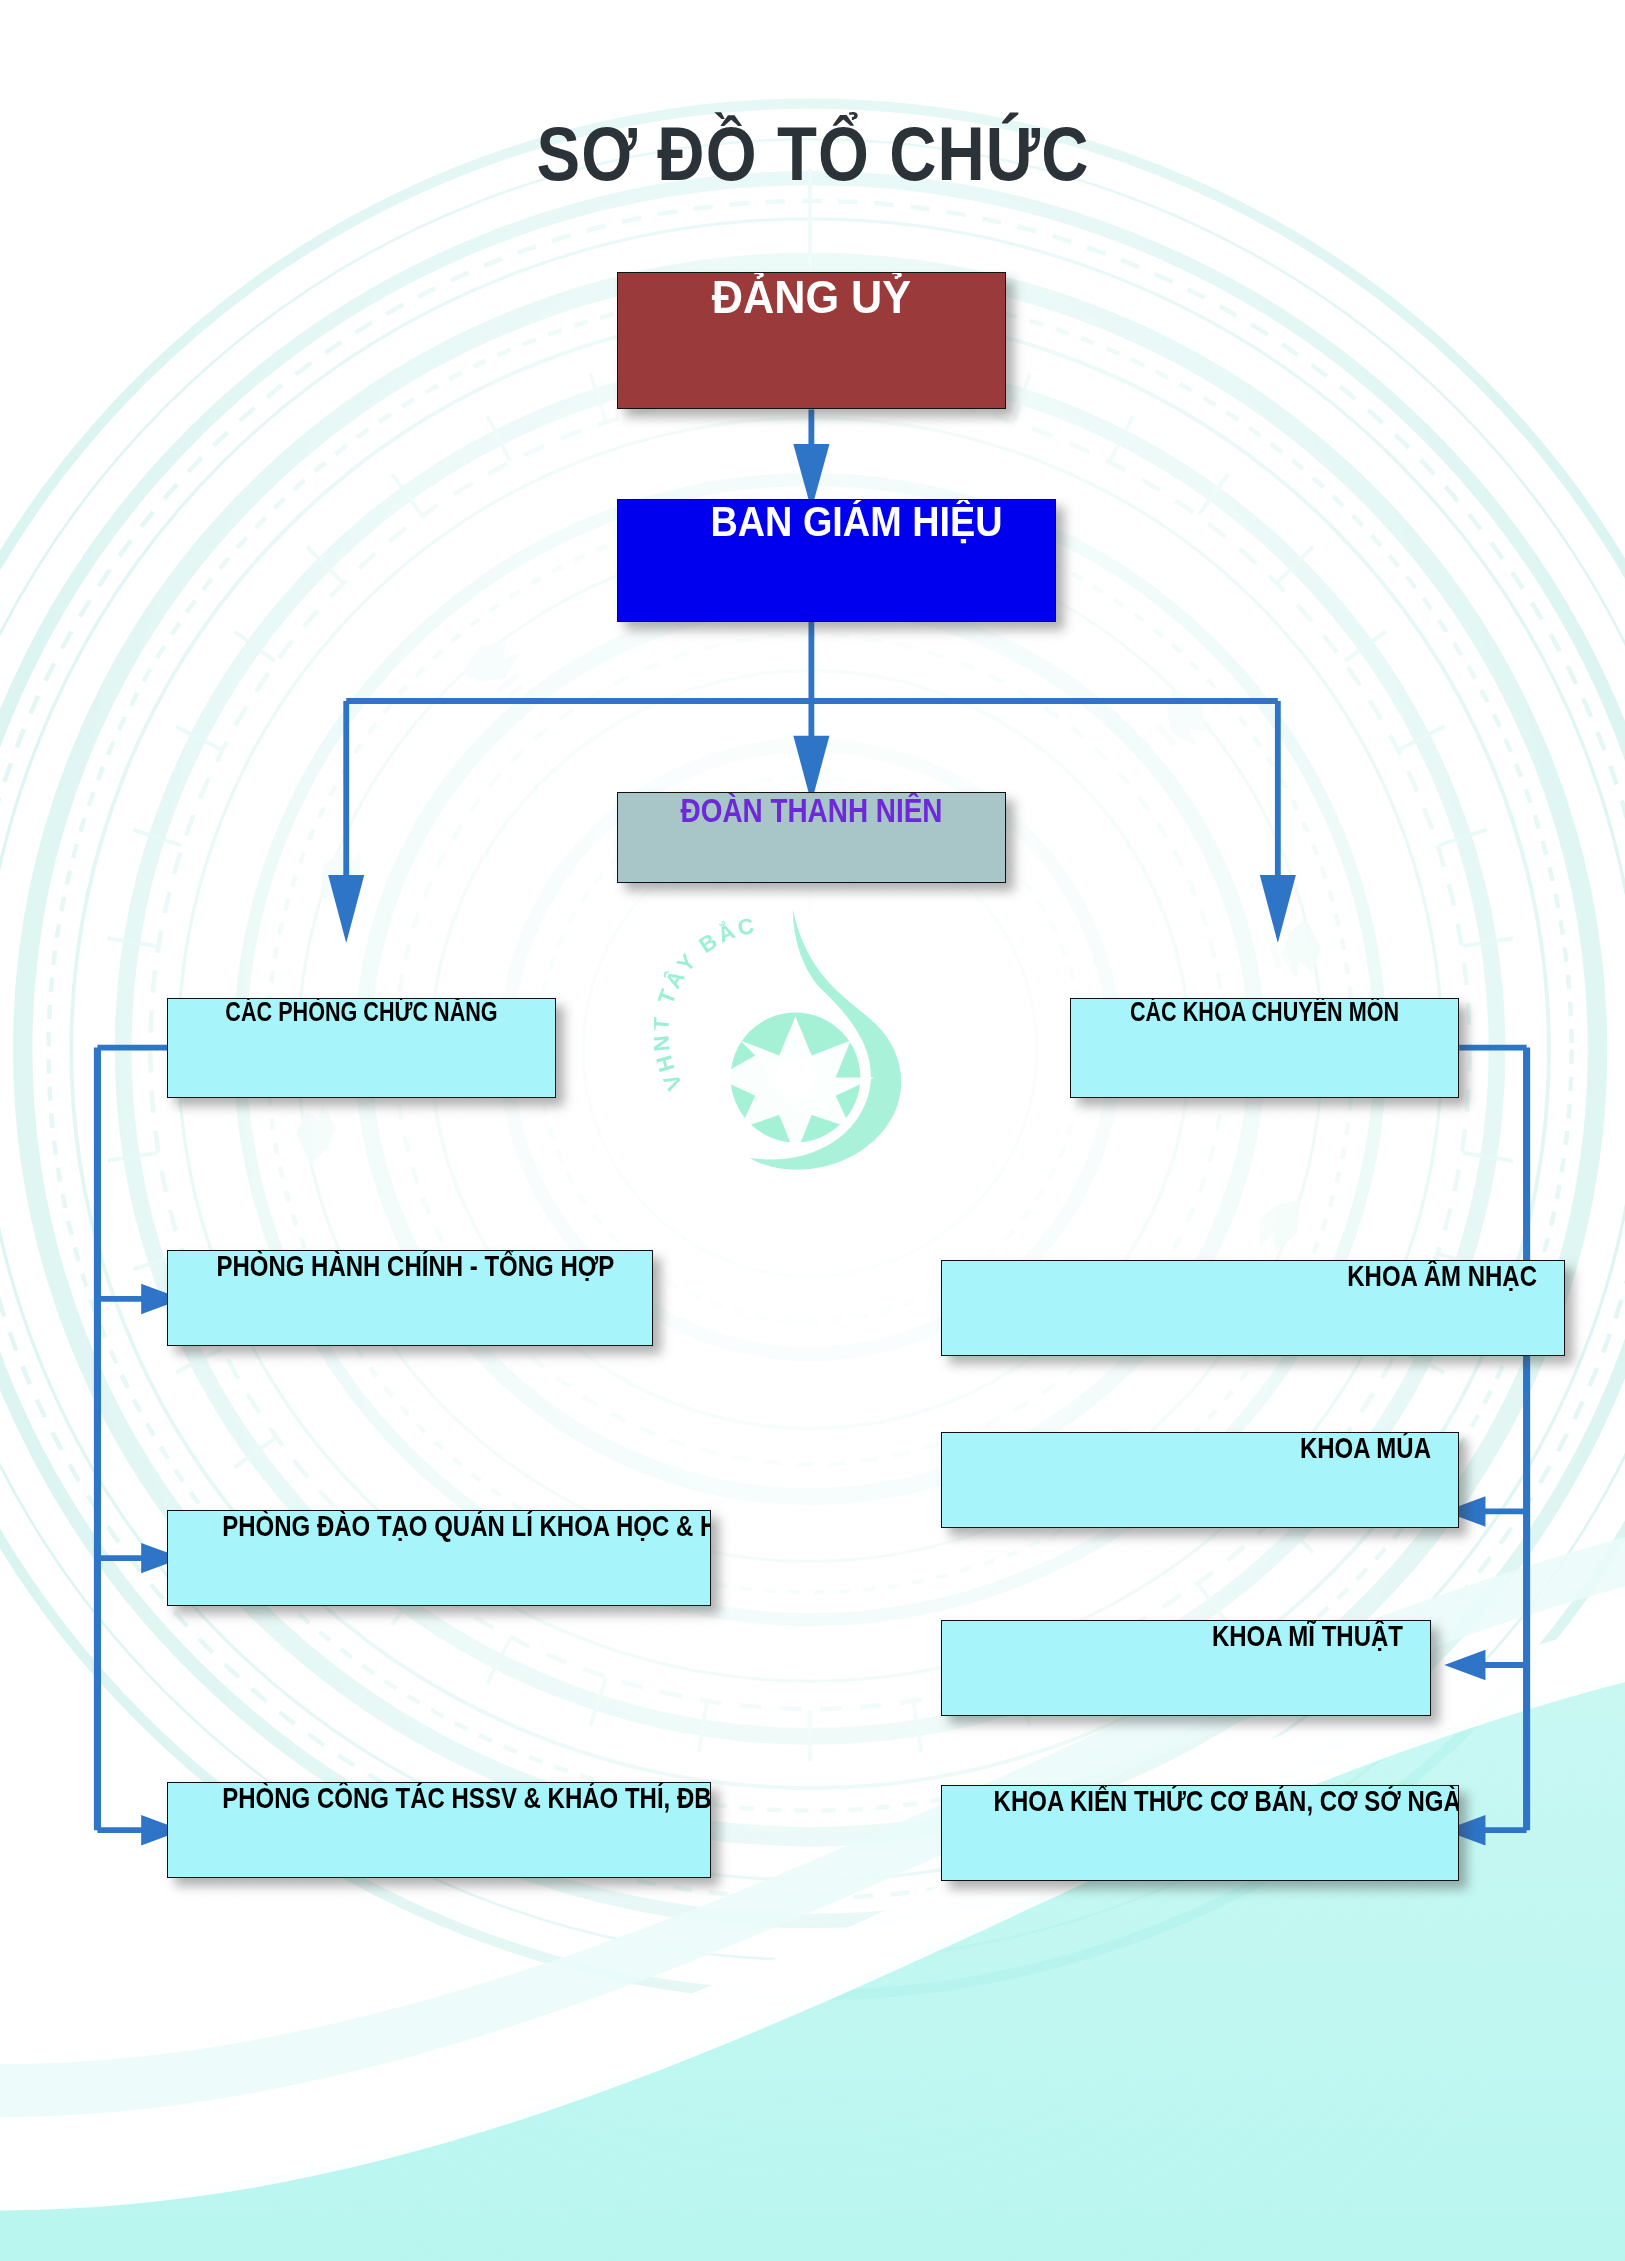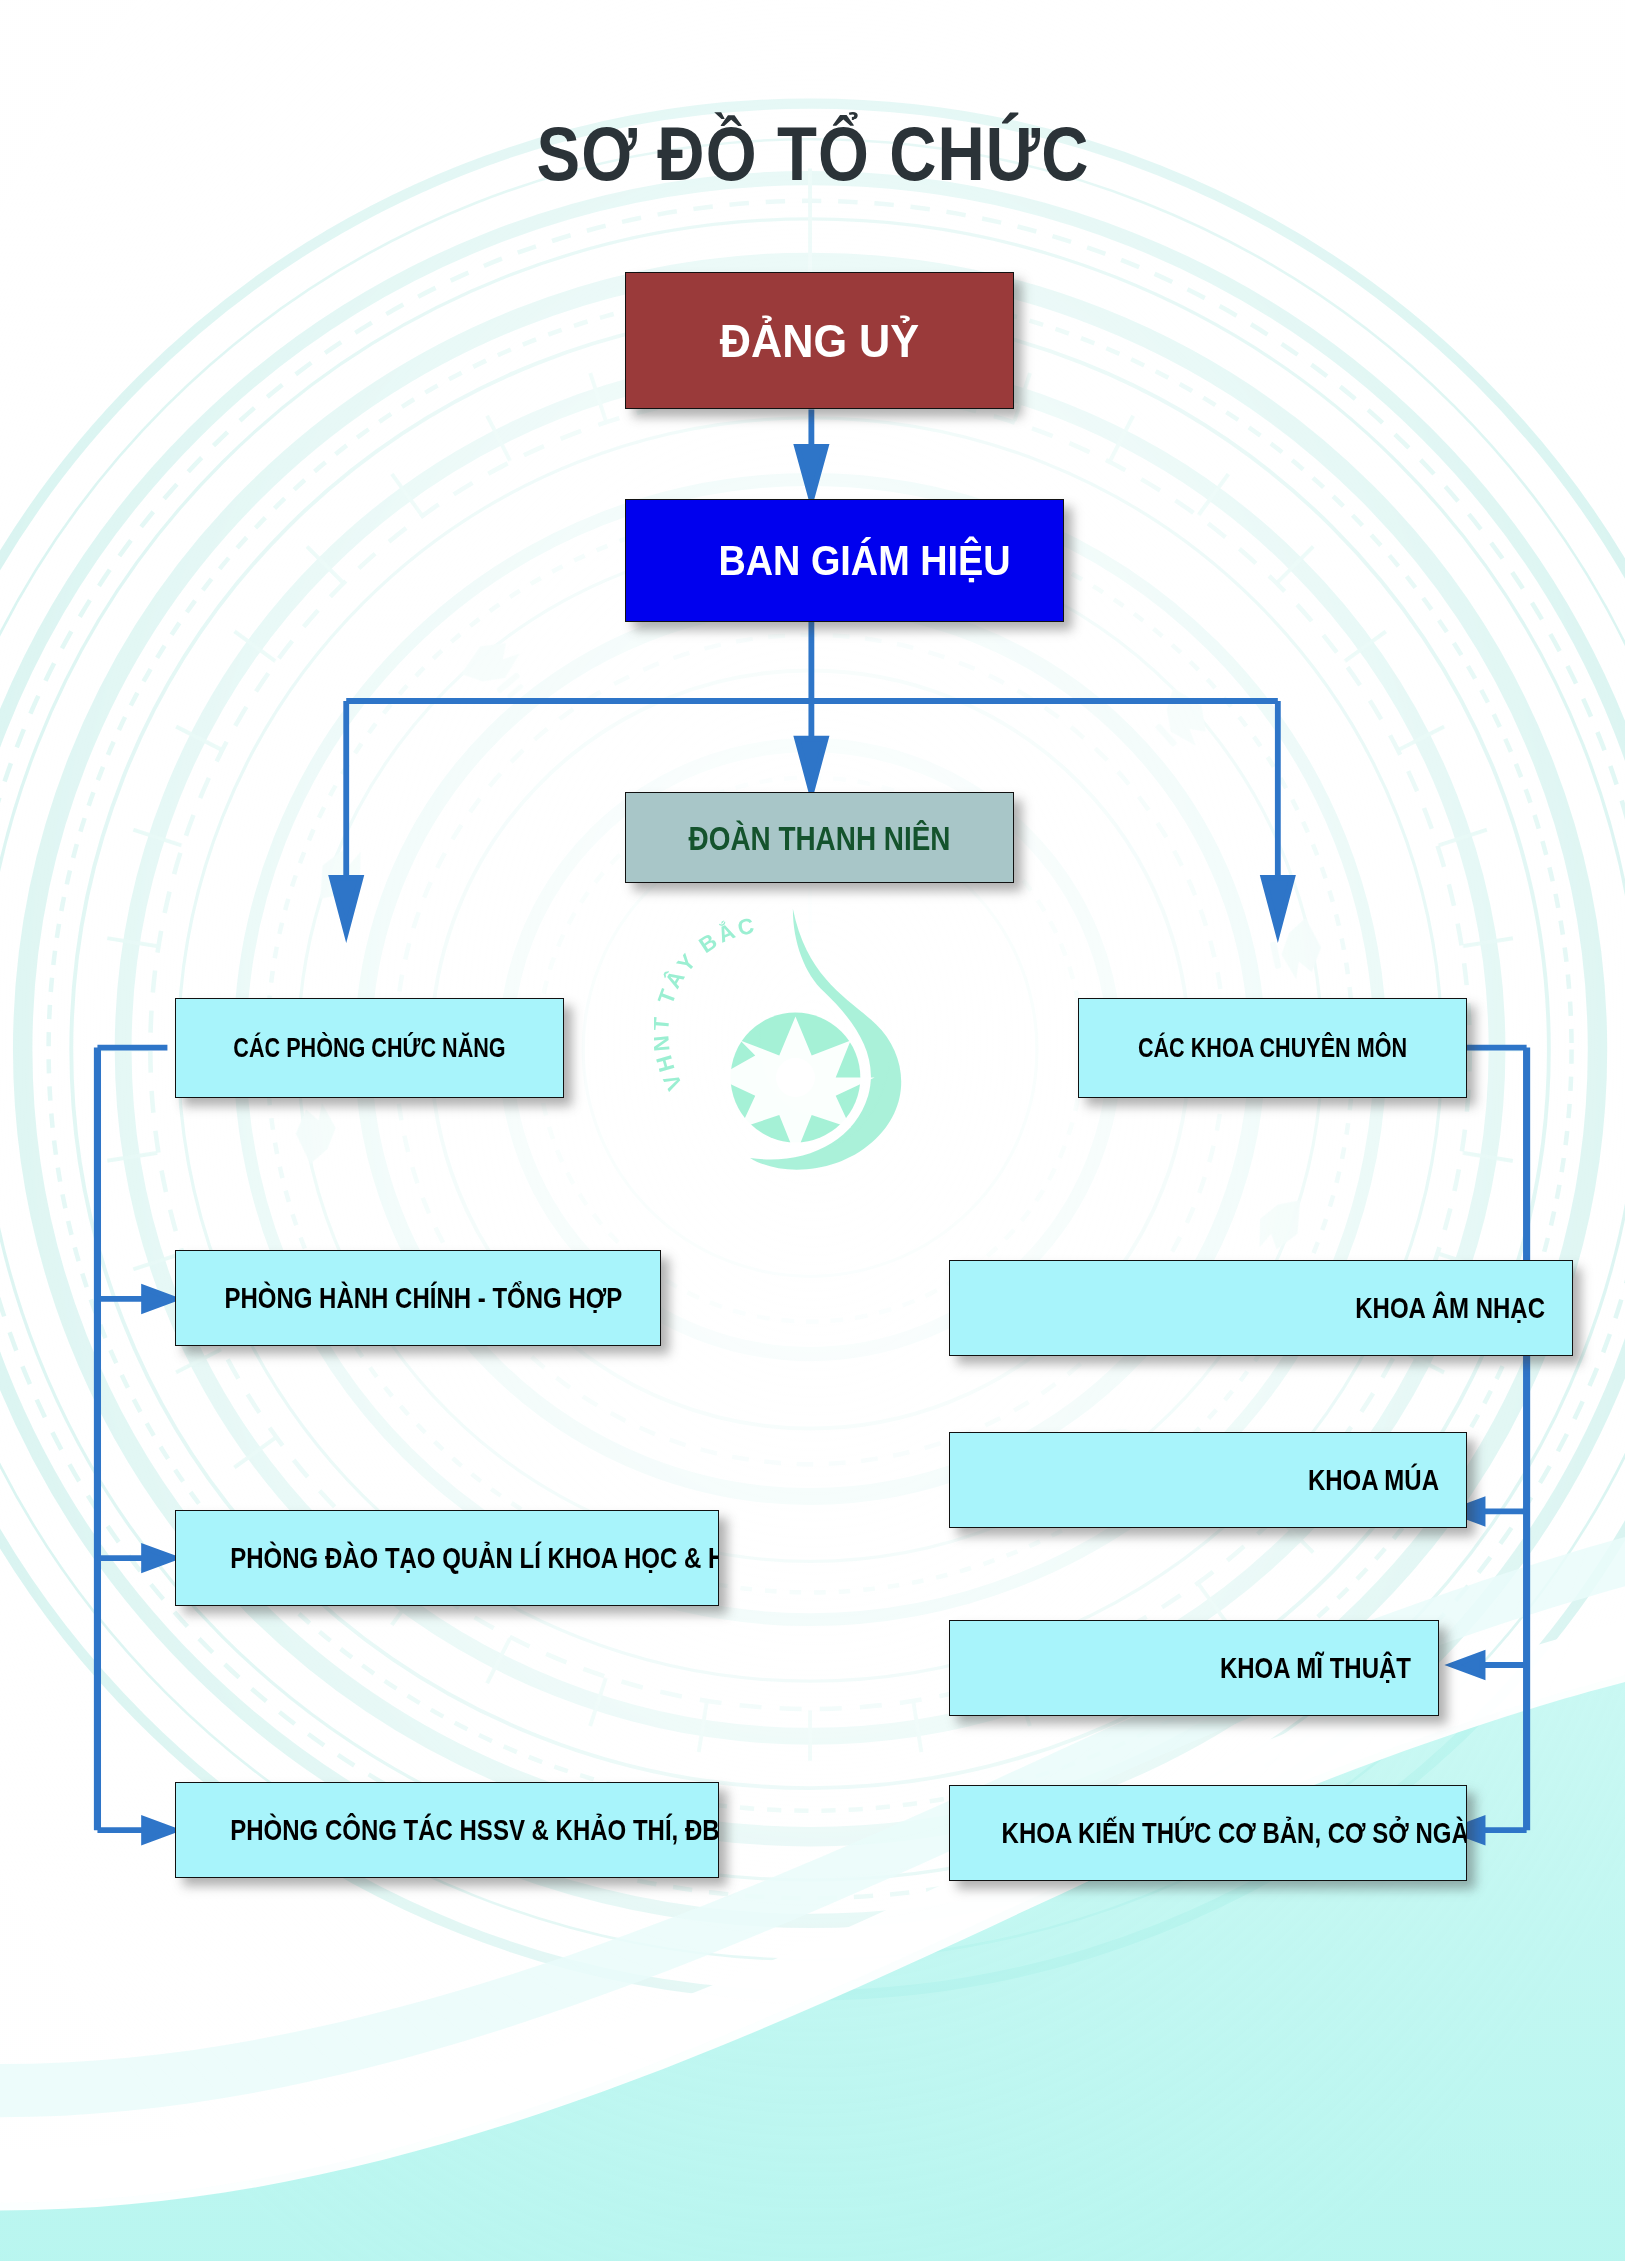--- a/index.html
+++ b/index.html
@@ -41,25 +41,24 @@
     white-space: nowrap;
   }
 
   
   .node {
     position: absolute;
     box-sizing: border-box;
     border: 1.9px solid #111111;
     box-shadow: 8.4px 8.4px 10.4px rgba(60,60,60,0.40);
     display: flex;
-    align-items: center;
+    align-items: flex-start;
     font-weight: bold;
     line-height: 1.0;
     overflow: hidden;
-    margin-left: 8px;
   }
   .node .lbl {
     display: block;
     width: 100%;
     transform: scaleX(0.80);
     white-space: nowrap;
   }
 
   .n-dangu {
     background: #9A3A3A;
@@ -72,21 +71,21 @@
   .n-bgh {
     background: #0000EE;
     color: #ffffff;
     justify-content: center;
     font-size: 43px;
   }
   .n-bgh .lbl { text-align: center; transform: scaleX(0.88); }
 
   .n-doan {
     background: #A8C6C8;
-    color: #14532d;
+    color: #6d28d9;
     justify-content: center;
     font-size: 34px;
   }
   .n-doan .lbl { text-align: center; transform: scaleX(0.82); }
 
   .n-cyan {
     background: #A8F4FB;
     color: #000000;
     font-size: 32px;
   }

